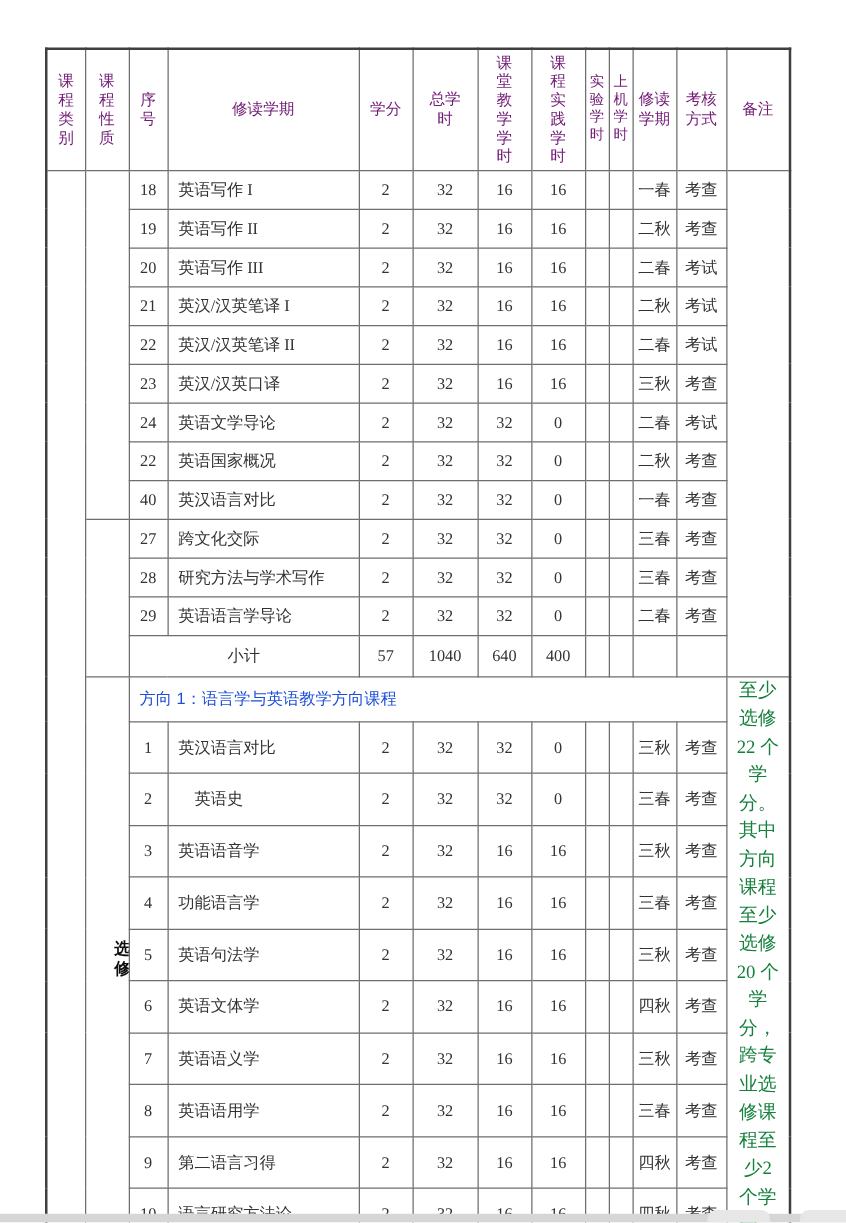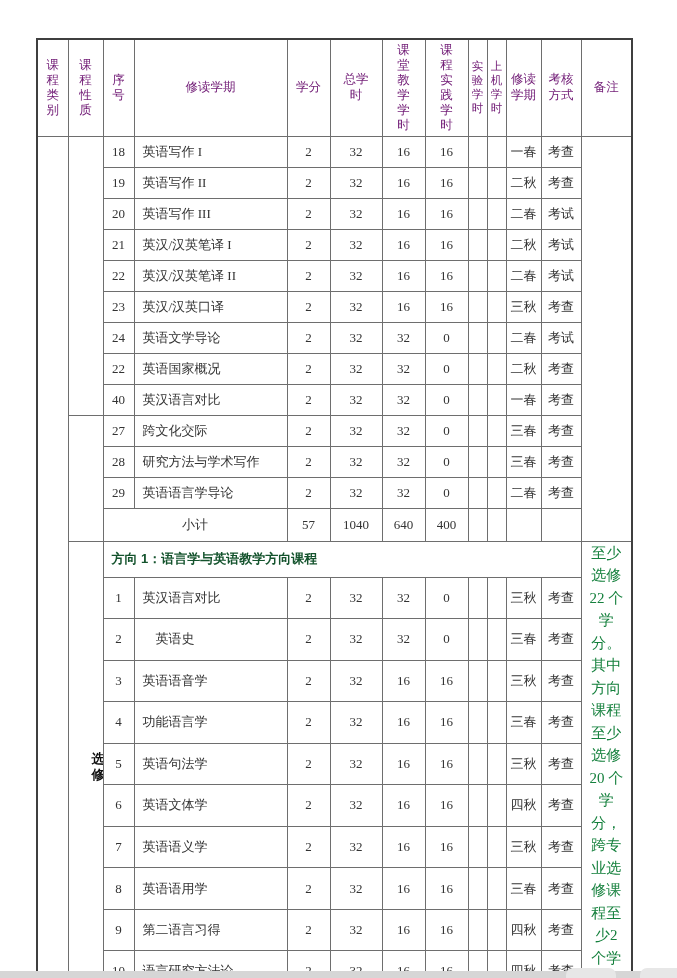--- a/index.html
+++ b/index.html
@@ -26,21 +26,21 @@
   tr.hd{height:97px}
   tr.s1{height:31px}
   tr.sub{height:33px}
   tr.dir{height:33px}
   tr.s2{height:38px}
   .v{display:inline-block;width:1.15em;line-height:1.2;text-align:center;word-break:break-all}
   .w2{display:inline-block;width:2.3em;line-height:1.25;text-align:center;word-break:break-all}
   .sm{font-size:11.5px}
   td.name{text-align:left;padding-left:8px}
   td.titlecell{
-    text-align:left;padding-left:8px;font-weight:bold;color:#14532d;font-size:13px;
+    text-align:left;padding-left:8px;font-weight:normal;color:#1d4ed8;font-size:13px;
     font-family:"Liberation Sans","DejaVu Sans",sans-serif;
   }
   td.naturecell{
     font-weight:bold;color:#0d0d0d;
     font-family:"Liberation Sans","DejaVu Sans",sans-serif;
     padding-left:22px;
   }
   .remarktext{
     display:inline-block;width:34px;line-height:1.5;font-size:15px;
     text-align:center;word-break:break-all;color:#15803d;

